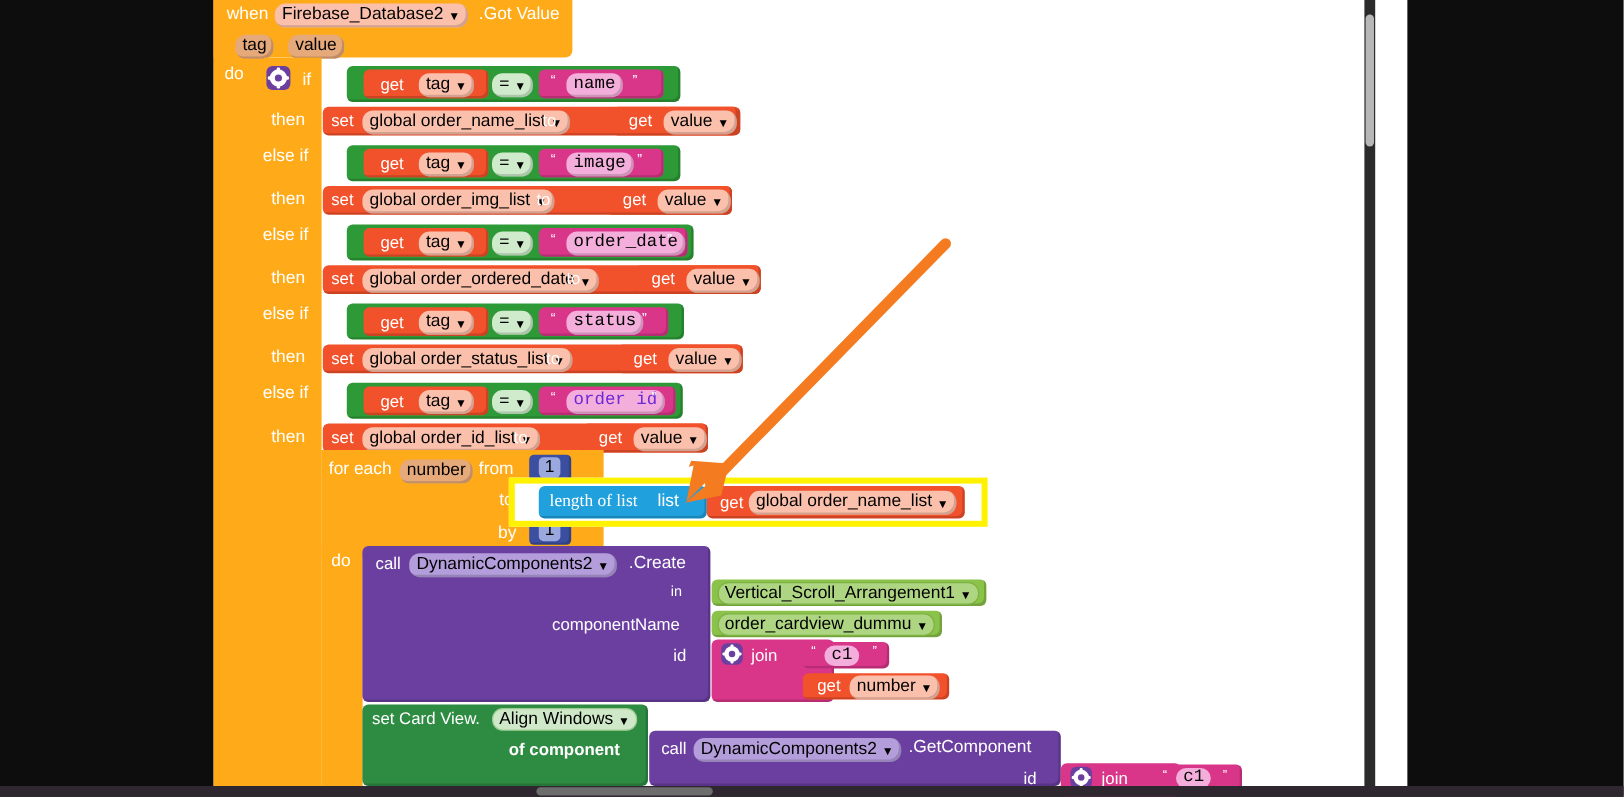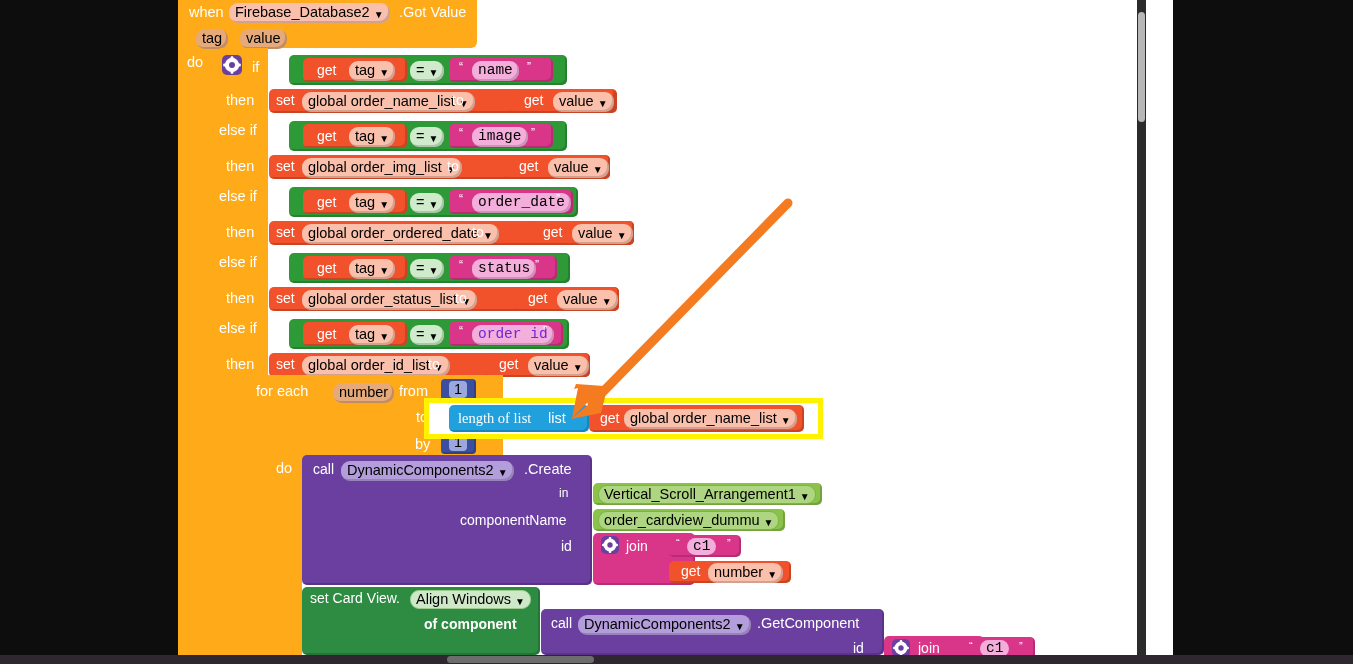--- a/index.html
+++ b/index.html
@@ -287,21 +287,21 @@
   <div class="blk lbl" style="left:499px;top:357px;font-size:14px;">get</div>
   <div class="blk field c-var-f shadow" style="left:528px;top:356px;color:#000;">
     <span>value</span>
     <span class="caret">▼</span>
   </div>
 
   <div id="forbody"></div>
   <div id="forinner"></div>
   <div id="forbody2"></div>
 
-  <div class="blk lbl" style="left:256px;top:384px;">for each</div>
+  <div class="blk lbl" style="left:274px;top:384px;">for each</div>
   <div class="blk field shadow" style="left:333px;top:383px;background:#E6A97A;color:#000;">
     <span>number</span>
   </div>
   <div class="blk lbl" style="left:399px;top:384px;">from</div>
   <div class="blk c-math shadow" style="left:441px;top:379px;width:35px;height:22px;border-radius:4px;"></div>
   <div class="blk field c-math-f" style="left:449px;top:381px;color:#000;padding:1px 5px;border-radius:4px;">
     <span>1</span>
   </div>
 
   <div class="blk lbl" style="left:416px;top:410px;">to</div>

